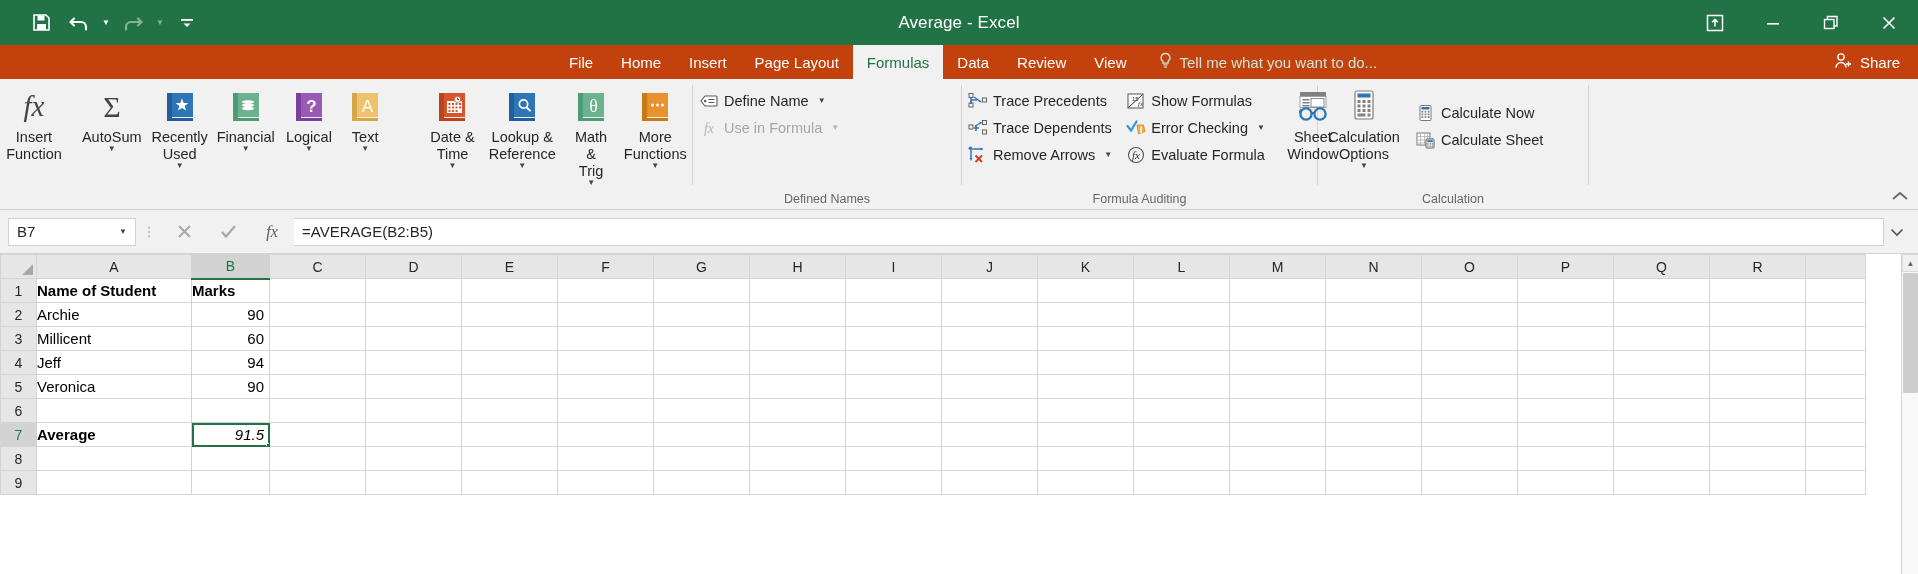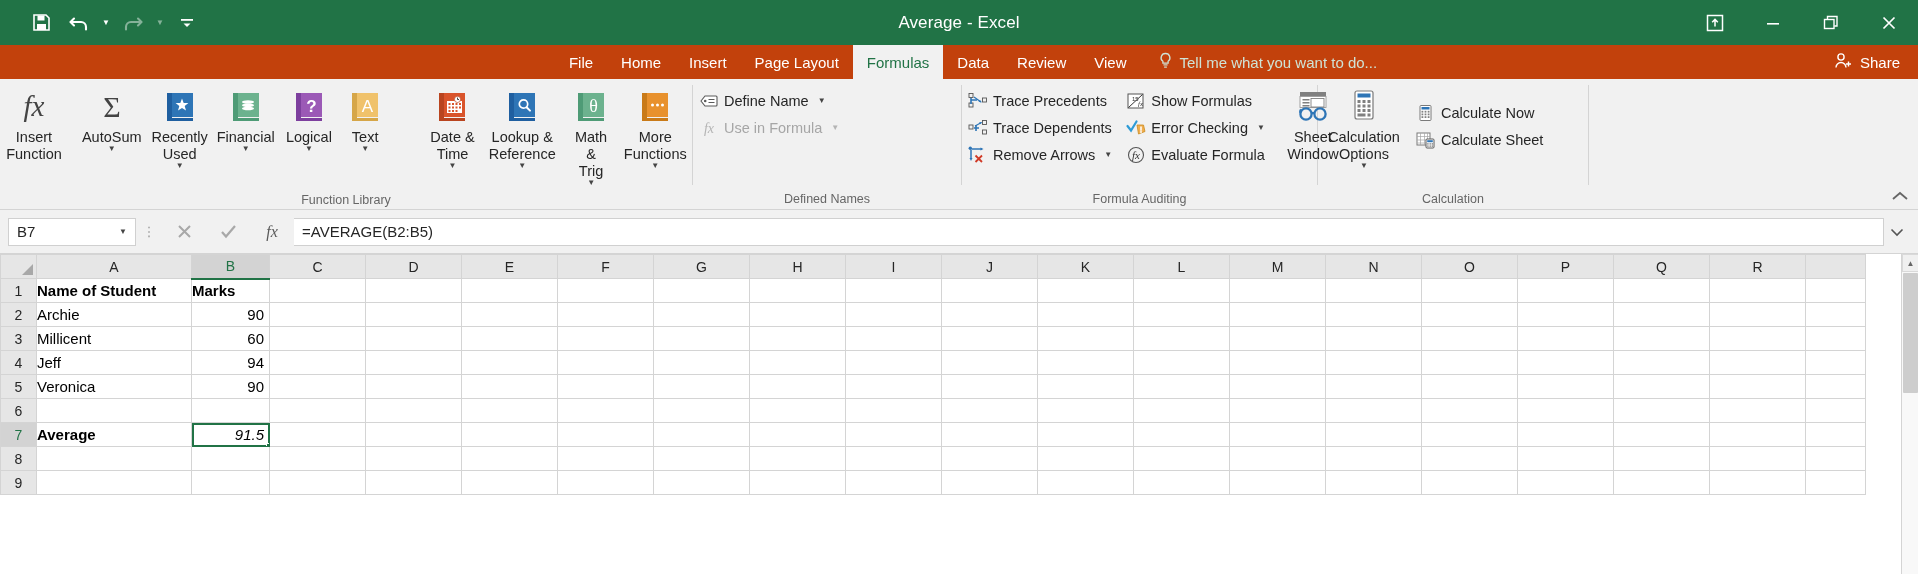--- a/index.html
+++ b/index.html
@@ -438,21 +438,20 @@
                 <circle cx="7.5" cy="3" r="1.5" fill="#fff"></circle>
                 <circle cx="12.5" cy="3" r="1.5" fill="#fff"></circle>
               </svg>
           </div>
         </div>
         <div class="lbl">More
 Functions</div>
         <div class="dncaret">▼</div>
       </div>
     </div>
-    <div class="grp-label">Function Library</div>
   </div>
   <div class="grp-sep"></div>
 
   <div class="grp" style="width:268px;">
     <div class="grp-body">
 
       <div class="col-stack" style="padding-top:2px;">
         <div class="smallrow">
           <span class="ic">
             <svg width="18" height="14" viewBox="0 0 18 14">

